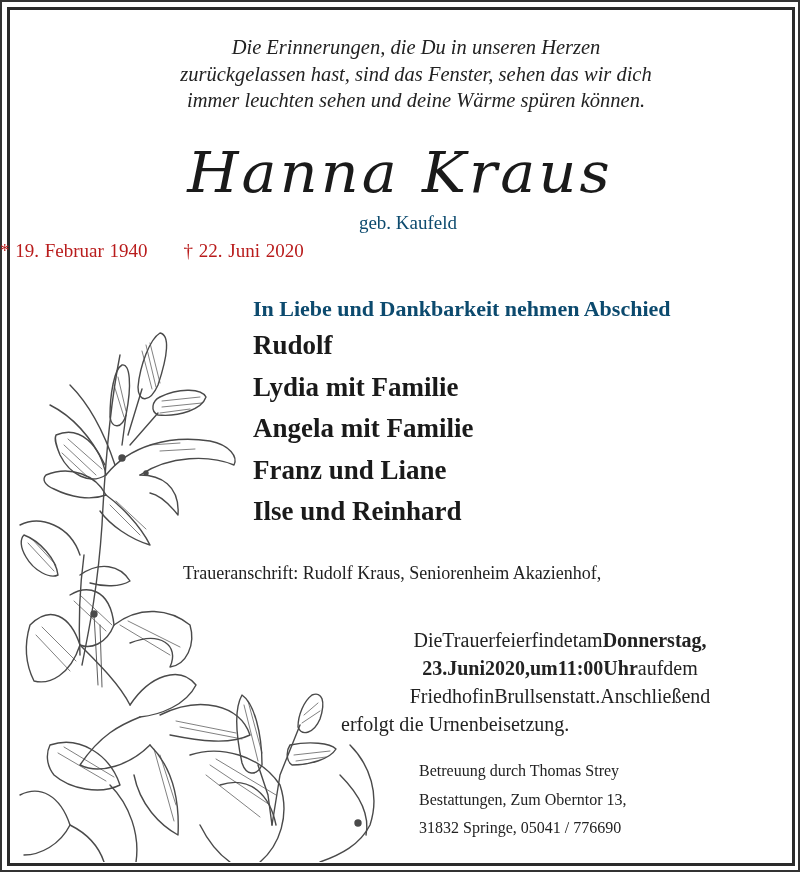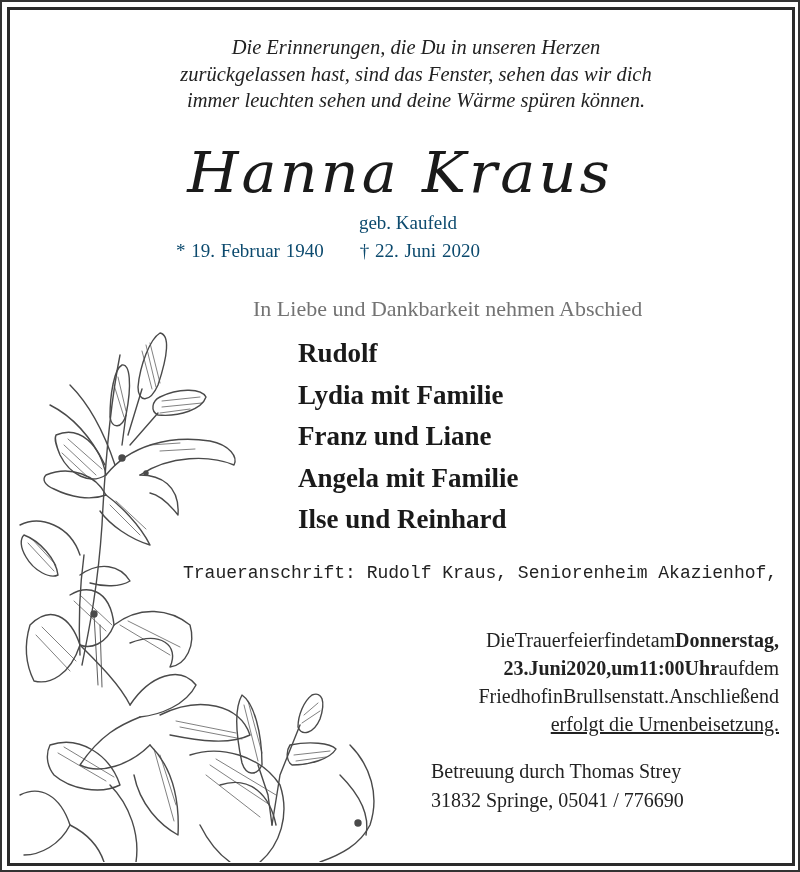--- a/index.html
+++ b/index.html
@@ -11,33 +11,33 @@
                  border: 3px solid #2a2a2a; }
   .lily { position: absolute; left: 10px; top: 325px; width: 420px; height: 537px; }
   .poem { position: absolute; left: 16px; width: 800px; top: 34px; text-align: center;
           font-style: italic; font-size: 20.5px; line-height: 26.5px; color: #222; }
   .poem div { white-space: nowrap; }
   .name { position: absolute; left: 0; width: 800px; top: 138px; text-align: center;
           font-family: "DejaVu Serif", serif; font-style: italic; font-size: 56px;
           letter-spacing: 3px; color: #1a1a1a; line-height: 70px; transform: scaleX(1.05); }
   .maiden { position: absolute; left: 8px; width: 800px; top: 212px; text-align: center;
             font-size: 19px; color: #0c4a6e; }
-  .dates { position: absolute; left: 0; width: 656px; top: 240px; text-align: center;
-           font-size: 19px; color: #0c4a6e; word-spacing: 1px; }
+  .dates { position: absolute; left: 0; width: 656px; top: 240px; 
+           font-size: 19px; color: #b91c1c; word-spacing: 1px; }
   .dates .gap { display: inline-block; width: 36px; }
   .mourners { position: absolute; left: 253px; top: 295px; }
-  .mourners .lead { font-size: 22px; color: #737373; line-height: 28px; margin-bottom: 10px; }
-  .mourners .m { font-size: 27px; font-weight: bold; color: #1a1a1a; line-height: 41.5px; margin-left: 45px; }
-  .address { position: absolute; left: 183px; top: 560px; font-size: 18px; line-height: 27px; color: #222; font-family: Liberation Mono, monospace; }
+  .mourners .lead { font-size: 22px; color: #0c4a6e; line-height: 28px; margin-bottom: 2px; font-weight: bold; }
+  .mourners .m { font-size: 27px; font-weight: bold; color: #1a1a1a; line-height: 41.5px; }
+  .address { position: absolute; left: 183px; top: 560px; font-size: 18px; line-height: 27px; color: #222; }
   .service { position: absolute; left: 341px; top: 626px; width: 438px; font-size: 20px;
              line-height: 28px; color: #222; text-align: justify; }
-  .service .row { text-align-last: justify; white-space: nowrap; display: flex; justify-content: flex-end; }
-  .service .row.last { justify-content: flex-end; text-decoration: underline; }
+  .service .row { text-align-last: justify; white-space: nowrap; display: flex; justify-content: center; }
+  .service .row.last { justify-content: flex-start; }
   .service b { font-weight: bold; }
-  .undertaker { position: absolute; left: 419px; top: 757px; font-size: 20px; line-height: 28.5px; color: #222; margin-left: 12px; }
+  .undertaker { position: absolute; left: 419px; top: 757px; font-size: 16px; line-height: 28.5px; color: #222; }
 </style>
 </head>
 <body>
 
 <div class="frame-outer"></div>
 <div class="frame-inner"></div>
 
 <svg class="lily" viewBox="0 0 420 537" fill="none" stroke="#4a4a4a" stroke-width="1.4" stroke-linecap="round" stroke-linejoin="round">
 
   <path d="M110 30 C100 80 95 140 92 200 C88 260 80 300 72 340"></path>
@@ -118,22 +118,22 @@
 <div class="name">Hanna Kraus</div>
 <div class="maiden">geb. Kaufeld</div>
 <div class="dates">
   <span>* 19. Februar 1940</span><span class="gap"></span><span>† 22. Juni 2020</span>
 </div>
 
 <div class="mourners">
   <div class="lead">In Liebe und Dankbarkeit nehmen Abschied</div>
   <div class="m">Rudolf</div>
   <div class="m">Lydia mit Familie</div>
+  <div class="m">Angela mit Familie</div>
   <div class="m">Franz und Liane</div>
-  <div class="m">Angela mit Familie</div>
   <div class="m">Ilse und Reinhard</div>
 </div>
 
 <div class="address">
   <div>Traueranschrift: Rudolf Kraus, Seniorenheim Akazienhof,</div>
 </div>
 
 <div class="service">
   <div class="row">
     <span>Die</span>
@@ -159,14 +159,15 @@
     <span>statt.</span>
     <span>Anschließend</span>
   </div>
   <div class="row last">
     <span>erfolgt die Urnenbeisetzung.</span>
   </div>
 </div>
 
 <div class="undertaker">
   <div>Betreuung durch Thomas Strey</div>
+  <div>Bestattungen, Zum Oberntor 13,</div>
   <div>31832 Springe, 05041 / 776690</div>
 </div>
 
 </body></html>

